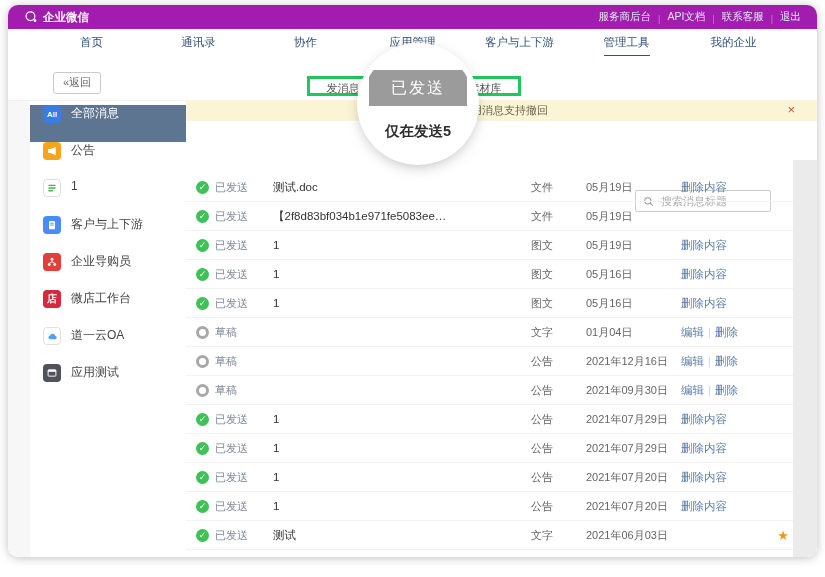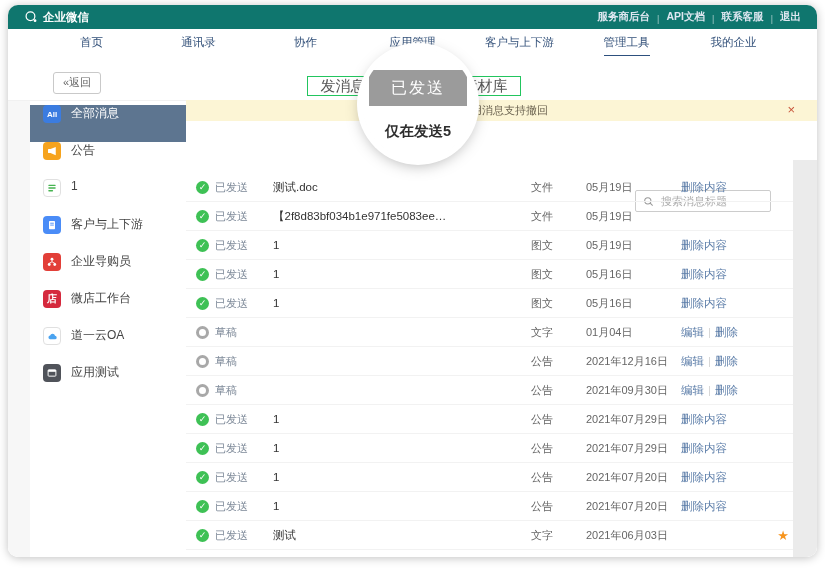--- a/index.html
+++ b/index.html
@@ -1,41 +1,41 @@
 <!DOCTYPE html>
 <html><head>
 <meta charset="utf-8">
 <style>
   html,body{margin:0;padding:0;background:#fff;}
   .screen{position:relative;width:825px;height:577px;background:#fff;overflow:hidden;
           font-family:"Liberation Sans","DejaVu Sans",sans-serif;-webkit-font-smoothing:antialiased;}
   .card{position:absolute;left:8px;top:5px;width:809px;height:552px;border-radius:10px;
         background:#fff;box-shadow:0 1px 10px rgba(0,0,0,.25);overflow:hidden;}
   
-  .topbar{height:24px;background:#0f766e;display:flex;align-items:center;padding:0 16px;}
+  .topbar{height:24px;background:#a21caf;display:flex;align-items:center;padding:0 16px;}
   .logo{display:flex;align-items:center;gap:5px;color:#fff;font-size:11.5px;font-weight:bold;}
-  .topbar-links{margin-left:auto;display:flex;align-items:flex-end;color:#dfe7f1;font-size:10.5px;font-weight:bold;}
+  .topbar-links{margin-left:auto;display:flex;align-items:flex-end;color:#dfe7f1;font-size:10.5px;}
   .topbar-links .tlink{cursor:pointer;}
   .topbar-links .sep{color:rgba(255,255,255,.4);margin:0 7px;font-size:9px;}
   
   .nav{height:27px;background:#fff;border-bottom:1px solid #e7e7e7;display:flex;padding:0 30px;}
   .nav-item{flex:1;display:flex;align-items:center;justify-content:center;font-size:11.5px;
             color:#33517a;position:relative;cursor:pointer;}
   .nav-item.active::after{content:"";position:absolute;left:50%;transform:translateX(-50%);
             bottom:-1px;width:46px;height:2px;background:#2d507e;}
   
   .bodyarea{position:absolute;top:51px;left:0;right:0;bottom:0;background:#fff;}
   .gutter-left{position:absolute;left:0;top:0;width:22px;height:100%;background:#f7f7f7;}
   .scroll-strip{position:absolute;right:0;top:104px;width:24px;bottom:0;background:#ebebeb;}
   .toolbar-strip{position:absolute;left:0;right:0;top:0;height:44px;background:#fff;border-bottom:1px solid #f1f1f1;}
   .back-btn{position:absolute;left:45px;top:16px;height:20px;line-height:18px;padding:0 9px;
             border:1px solid #c9c9c9;border-radius:3px;font-size:11px;color:#666;background:#fff;cursor:pointer;}
   .tabs{position:absolute;left:300px;top:20px;display:flex;}
-  .tab{width:72px;height:20px;line-height:18px;text-align:center;font-size:15px;color:#555;
-       background:#fff;border:1px solid #22c55e;margin-left:-1px;cursor:pointer;box-sizing:border-box;}
+  .tab{width:72px;height:20px;line-height:18px;text-align:center;font-size:11px;color:#555;
+       background:#fff;border:3px solid #22c55e;margin-left:-1px;cursor:pointer;box-sizing:border-box;}
   .tab.active{background:#9b9b9b;border-color:#9b9b9b;color:#fff;}
   
   .sidebar{position:absolute;left:22px;top:49px;width:156px;bottom:0;background:#fff;}
   .side-item{height:37px;display:flex;padding-left:13px;gap:10px;
              font-size:12px;color:#444;cursor:pointer;}
   .side-item.selected{background:#5d7590;color:#fff;}
   .side-icon{width:18px;height:18px;border-radius:4px;display:flex;align-items:center;
              justify-content:center;color:#fff;font-size:8px;font-weight:bold;flex:0 0 18px;box-sizing:border-box;}
   
   .notice{position:absolute;left:178px;right:0;top:44px;height:21px;background:#fcf5d5;

